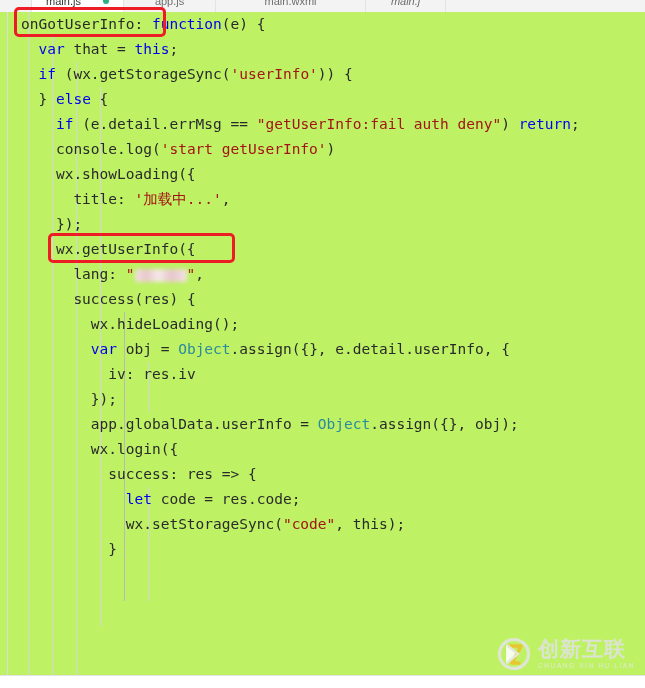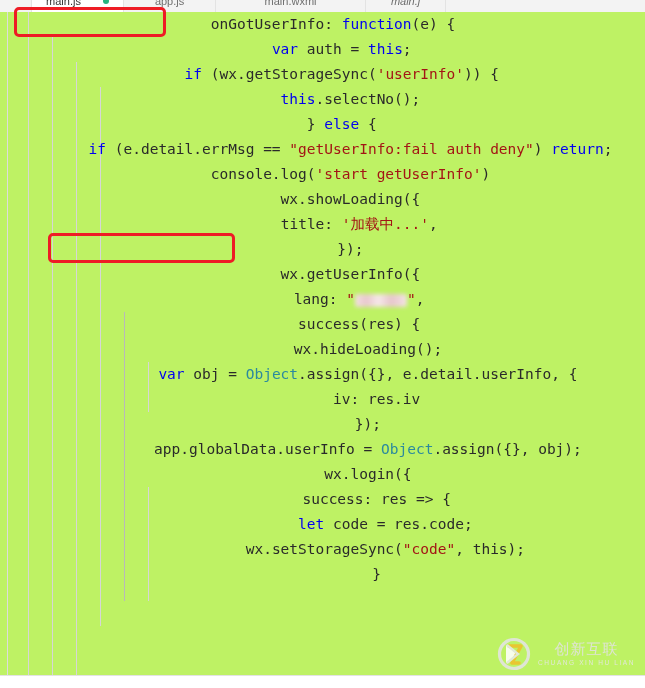--- a/index.html
+++ b/index.html
@@ -15,21 +15,20 @@
     overflow: hidden;
     position: relative;
   }
 
   #app {
     position: relative;
     width: 645px;
     height: 688px;
     background: #ffffff;
     overflow: hidden;
-    text-align: center;
   }
 
   
   .tabstrip {
     position: absolute;
     left: 0;
     top: -10px;
     width: 645px;
     height: 22px;
     background: #f3f3f3;
@@ -172,22 +171,22 @@
     flex: none;
   }
   .wm-text {
     display: flex;
     flex-direction: column;
     justify-content: center;
     line-height: 1;
   }
   .wm-cn {
     font-family: "DejaVu Sans", "Liberation Sans", sans-serif;
-    font-size: 15px;
-    font-weight: normal;
+    font-size: 21px;
+    font-weight: bold;
     color: #e2e2e2;
     letter-spacing: 1px;
   }
   .wm-en {
     font-family: "Liberation Sans", sans-serif;
     font-size: 6.5px;
     color: #e6e6e6;
     letter-spacing: 1.6px;
     margin-top: 3px;
   }
@@ -243,25 +242,24 @@
       <div class="guide" style="left:148px; top:350px; height:25px;"></div>
       <div class="guide" style="left:148px; top:375px; height:25px;"></div>
       <div class="guide" style="left:148px; top:475px; height:114px;"></div>
       <div class="guide" style="left:100px; top:75px;  height:25px;"></div>
     </div>
 
     <div class="code">
 
       <div class="line"><span class="txt"><span class="pln">onGotUserInfo:</span> <span class="kw">function</span><span class="pln">(e) {</span></span></div>
 
-      <div class="line"><span class="txt">  <span class="kw">var</span> <span class="pln">auth =</span> <span class="kw">this</span><span class="pln">;</span></span></div>
+      <div class="line"><span class="txt">  <span class="kw">var</span> <span class="pln">that =</span> <span class="kw">this</span><span class="pln">;</span></span></div>
 
       <div class="line"><span class="txt">  <span class="kw">if</span> <span class="pln">(wx.getStorageSync(</span><span class="str">'userInfo'</span><span class="pln">)) {</span></span></div>
 
-      <div class="line"><span class="txt">    <span class="kw">this</span><span class="pln">.selectNo();</span></span></div>
 
       <div class="line"><span class="txt">  <span class="pln">}</span> <span class="kw">else</span> <span class="pln">{</span></span></div>
 
       <div class="line"><span class="txt">    <span class="kw">if</span> <span class="pln">(e.detail.errMsg == </span><span class="str">"getUserInfo:fail auth deny"</span><span class="pln">) </span><span class="kw">return</span><span class="pln">;</span></span></div>
 
       <div class="line"><span class="txt">    <span class="pln">console.log(</span><span class="str">'start getUserInfo'</span><span class="pln">)</span></span></div>
 
       <div class="line"><span class="txt">    <span class="pln">wx.showLoading({</span></span></div>
 
       <div class="line"><span class="txt">      <span class="pln">title: </span><span class="str">'加载中...'</span><span class="pln">,</span></span></div>

